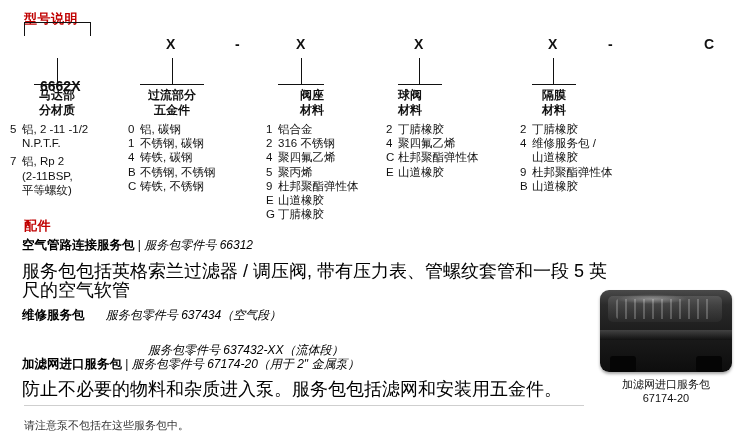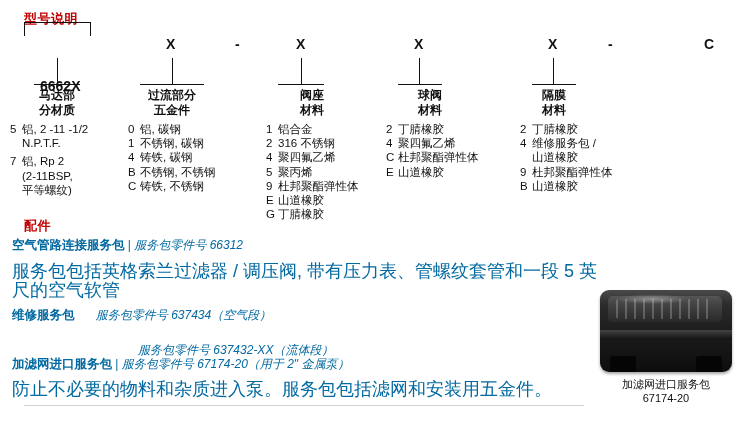--- a/index.html
+++ b/index.html
@@ -55,21 +55,21 @@
     white-space: nowrap;
   }
 
   
   .opts { position: absolute; font-size: 11.5px; line-height: 14.2px; color: #111; }
   .opt { white-space: nowrap; display: block; }
   .opt .k { display: inline-block; width: 12px; }
   .opt .sub { display: block; padding-left: 12px; }
 
   
-  .acc { position: absolute; left: 12px; font-size: 12px; color: #0369a1; }
+  .acc { position: absolute; left: 22px; font-size: 12px; color: #000000; }
   .acc-h { font-weight: bold; font-size: 12.5px; }
   .ital { font-style: italic; }
   .acc-line { line-height: 17px; white-space: nowrap; }
   .acc-p { line-height: 19px; font-size: 18px; }
 
   .note {
     position: absolute;
     left: 24px;
     bottom: 8px;
     font-size: 11px;
@@ -169,21 +169,21 @@
     <span>分材质</span>
   </div>
   <div class="col-head" style="left:140px;top:88px;text-align:center;width:64px;">
     <span>过流部分</span><br>
     <span>五金件</span>
   </div>
   <div class="col-head" style="left:278px;top:88px;text-align:right;width:46px;">
     <span>阀座</span><br>
     <span>材料</span>
   </div>
-  <div class="col-head" style="left:398px;top:88px;text-align:right;width:44px;">
+  <div class="col-head" style="left:398px;top:88px;text-align:left;width:44px;">
     <span>球阀</span><br>
     <span>材料</span>
   </div>
   <div class="col-head" style="left:532px;top:88px;text-align:center;width:44px;">
     <span>隔膜</span><br>
     <span>材料</span>
   </div>
 
   <div class="opts" style="left:10px;top:122px;">
     <span class="opt">
@@ -252,20 +252,21 @@
   </div>
 
   <div class="acc" style="top:356px;">
     <div class="acc-line">
       <span class="acc-h">加滤网进口服务包</span><span> | </span><span class="ital">服务包零件号 67174-20（用于 2" 金属泵）</span>
     </div>
     <div class="acc-p" style="margin-top:7px;">防止不必要的物料和杂质进入泵。服务包包括滤网和安装用五金件。</div>
   </div>
 
   <div class="hr" style="top:405px;"></div>
+  <div class="note">请注意泵不包括在这些服务包中。</div>
 
   <div class="photo-wrap">
     <div class="photo">
       <div class="lid"></div>
       <div class="ribs"></div>
       <div class="glow"></div>
       <div class="band"></div>
       <div class="foot-l"></div>
       <div class="foot-r"></div>
     </div>

